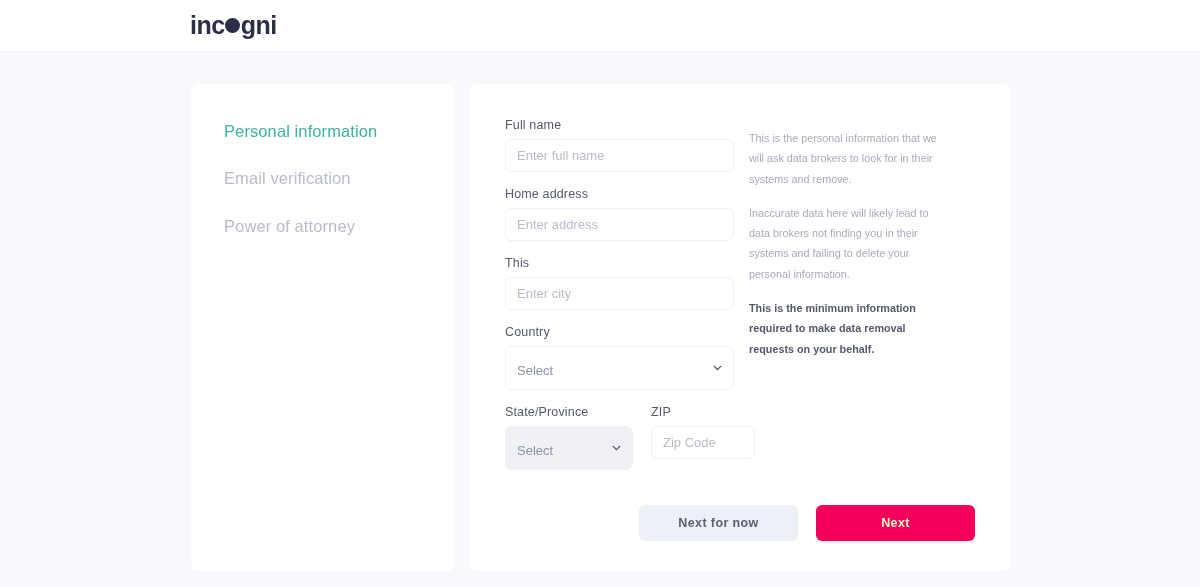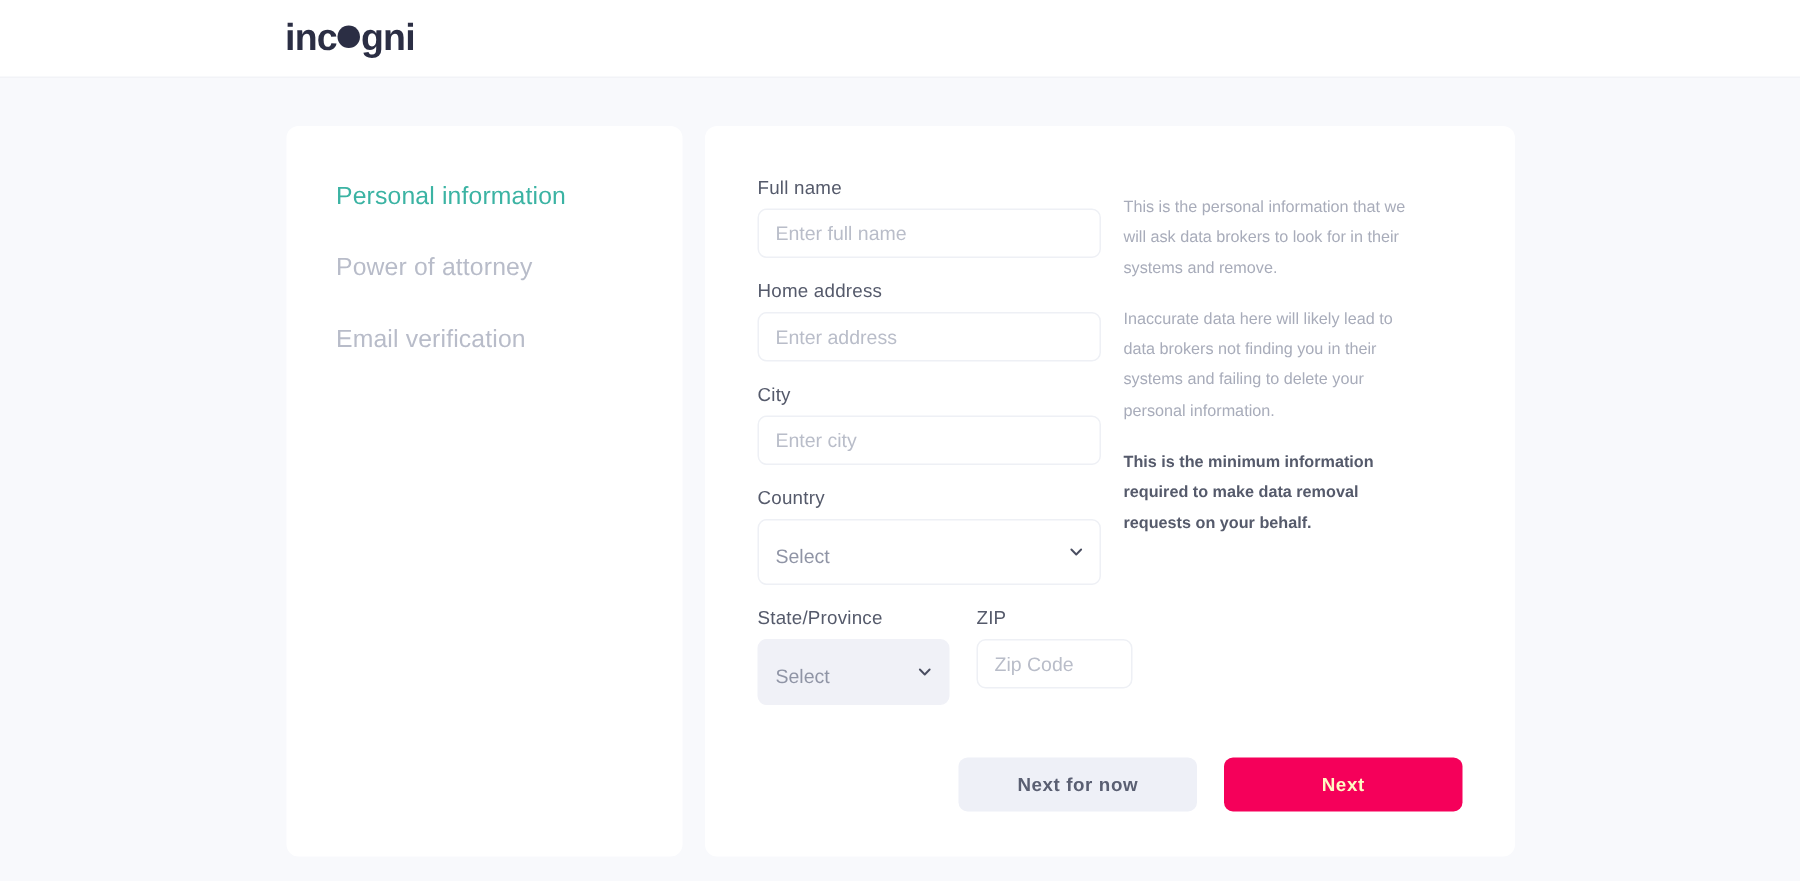--- a/index.html
+++ b/index.html
@@ -216,45 +216,45 @@
 </div>
 
 <div class="page">
   <div class="cards">
 
     <div class="card nav-card">
       <div class="nav-item active">
         <span>Personal information</span>
       </div>
       <div class="nav-item">
+        <span>Email verification</span>
+      </div>
+      <div class="nav-item">
         <span>Power of attorney</span>
-      </div>
-      <div class="nav-item">
-        <span>Email verification</span>
       </div>
     </div>
 
     <div class="card form-card">
 
       <div class="form-body">
 
         <div class="form-col">
 
           <div class="field">
             <label class="field-label">Full name</label>
             <input class="input" type="text" placeholder="Enter full name" style="">
           </div>
 
           <div class="field">
             <label class="field-label">Home address</label>
             <input class="input" type="text" placeholder="Enter address" style="">
           </div>
 
           <div class="field">
-            <label class="field-label">City</label>
+            <label class="field-label">This</label>
             <input class="input" type="text" placeholder="Enter city" style="">
           </div>
 
           <div class="field">
             <label class="field-label">Country</label>
             <div class="select-wrap">
               <select class="select">
                 <option>Select</option>
               </select>
               <span class="chev">

